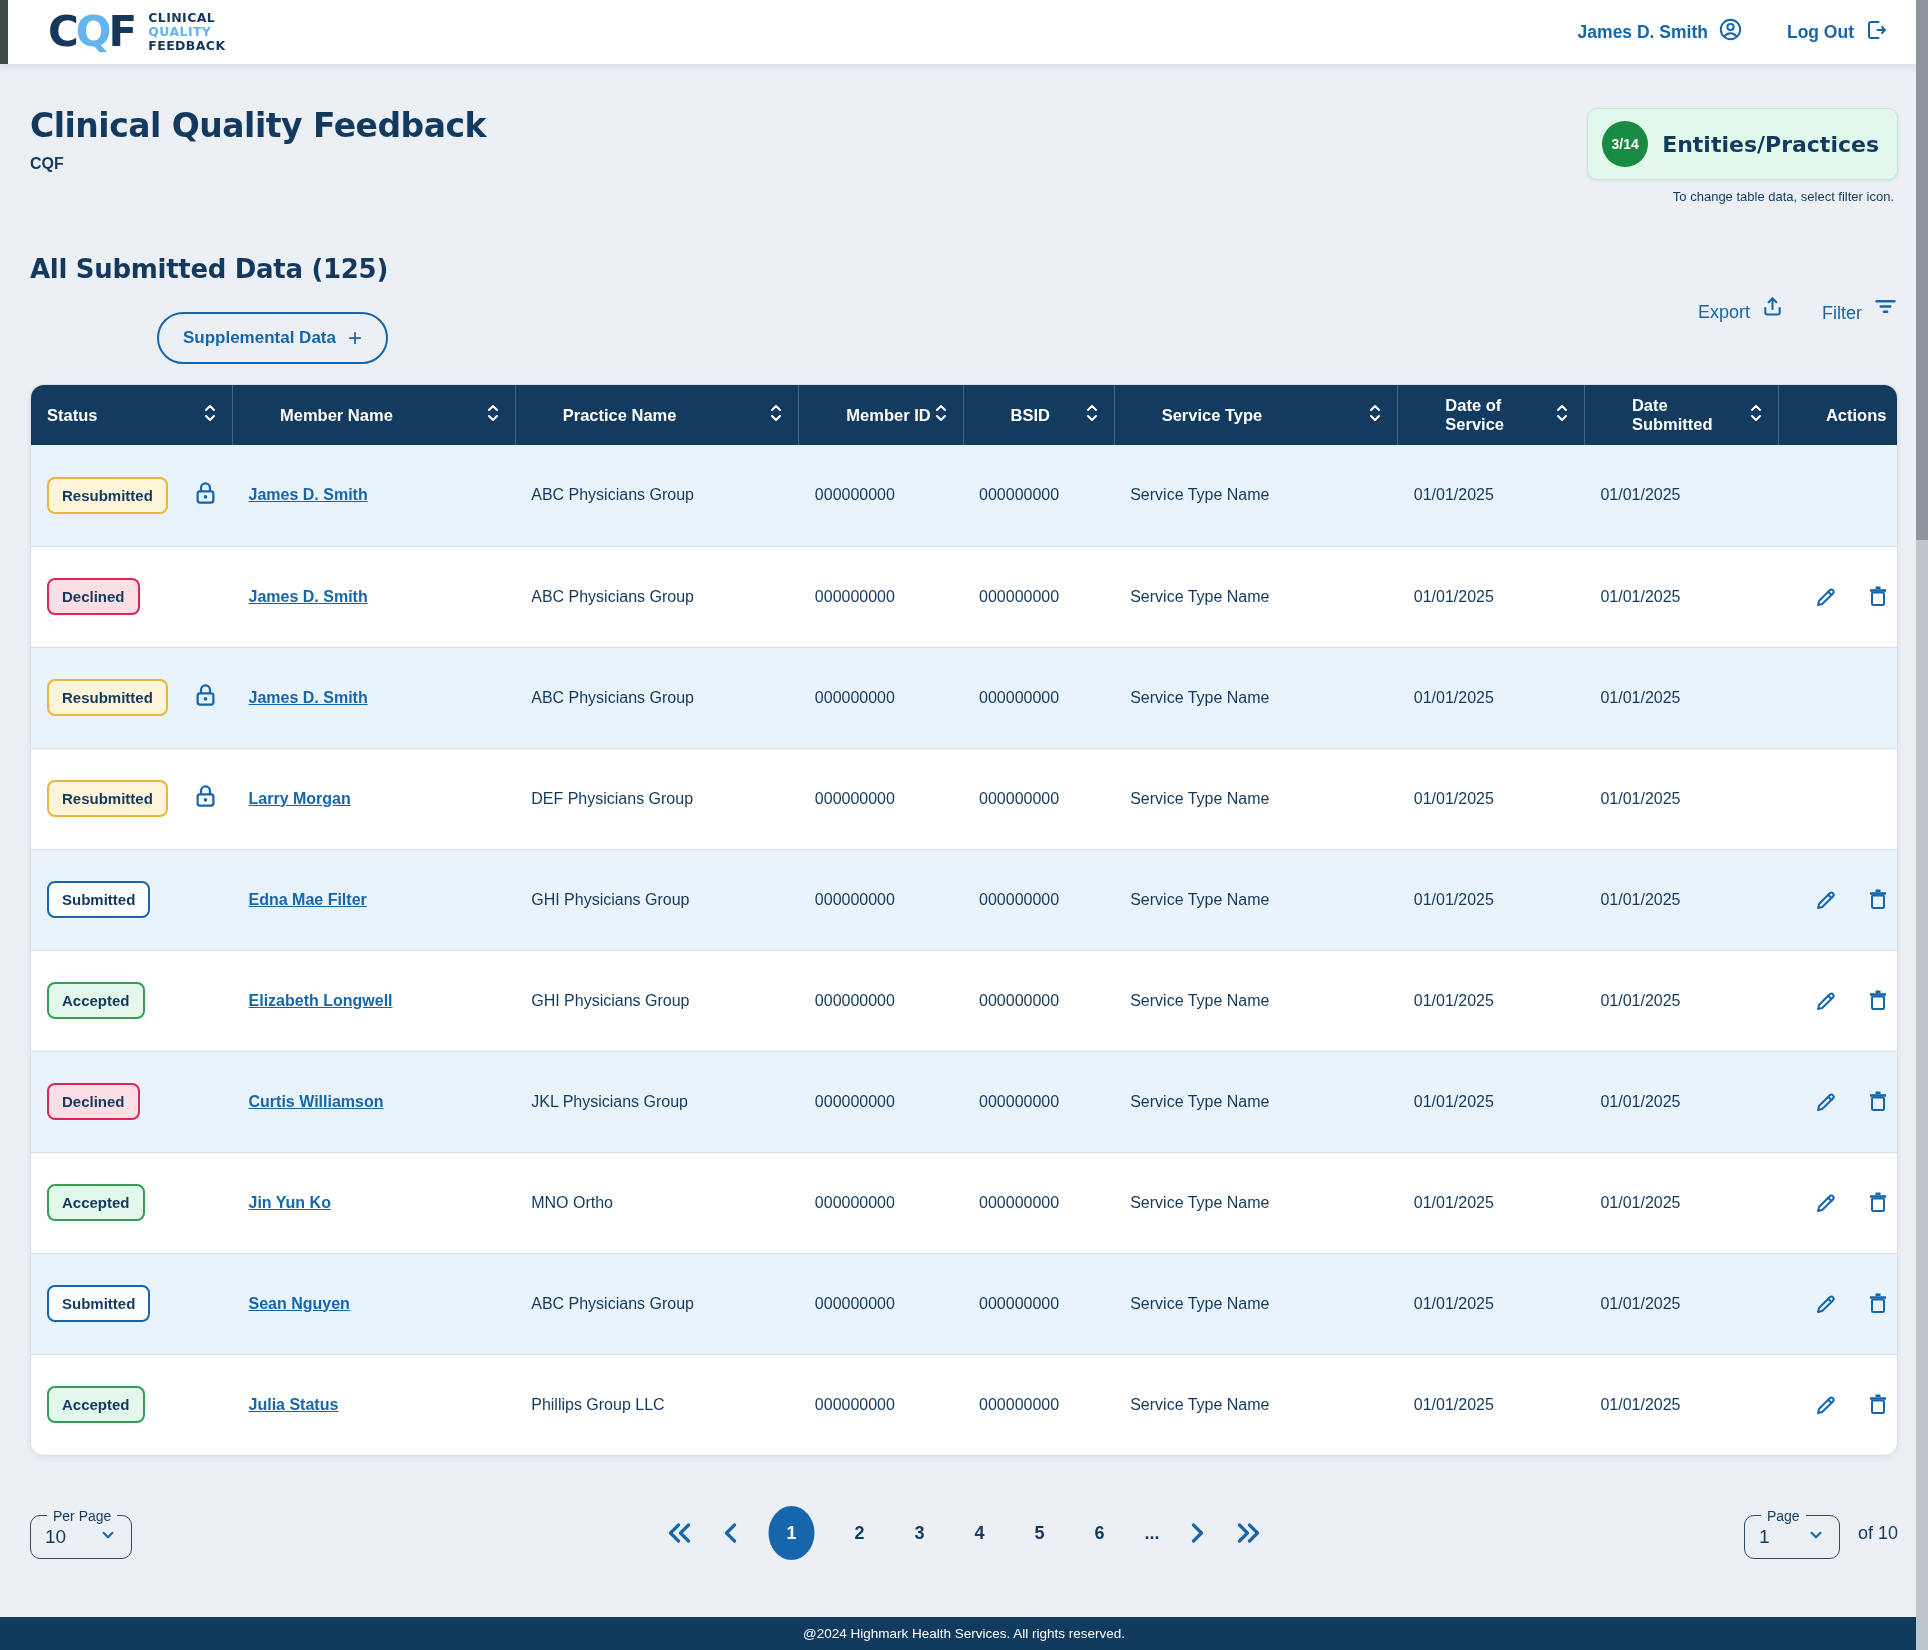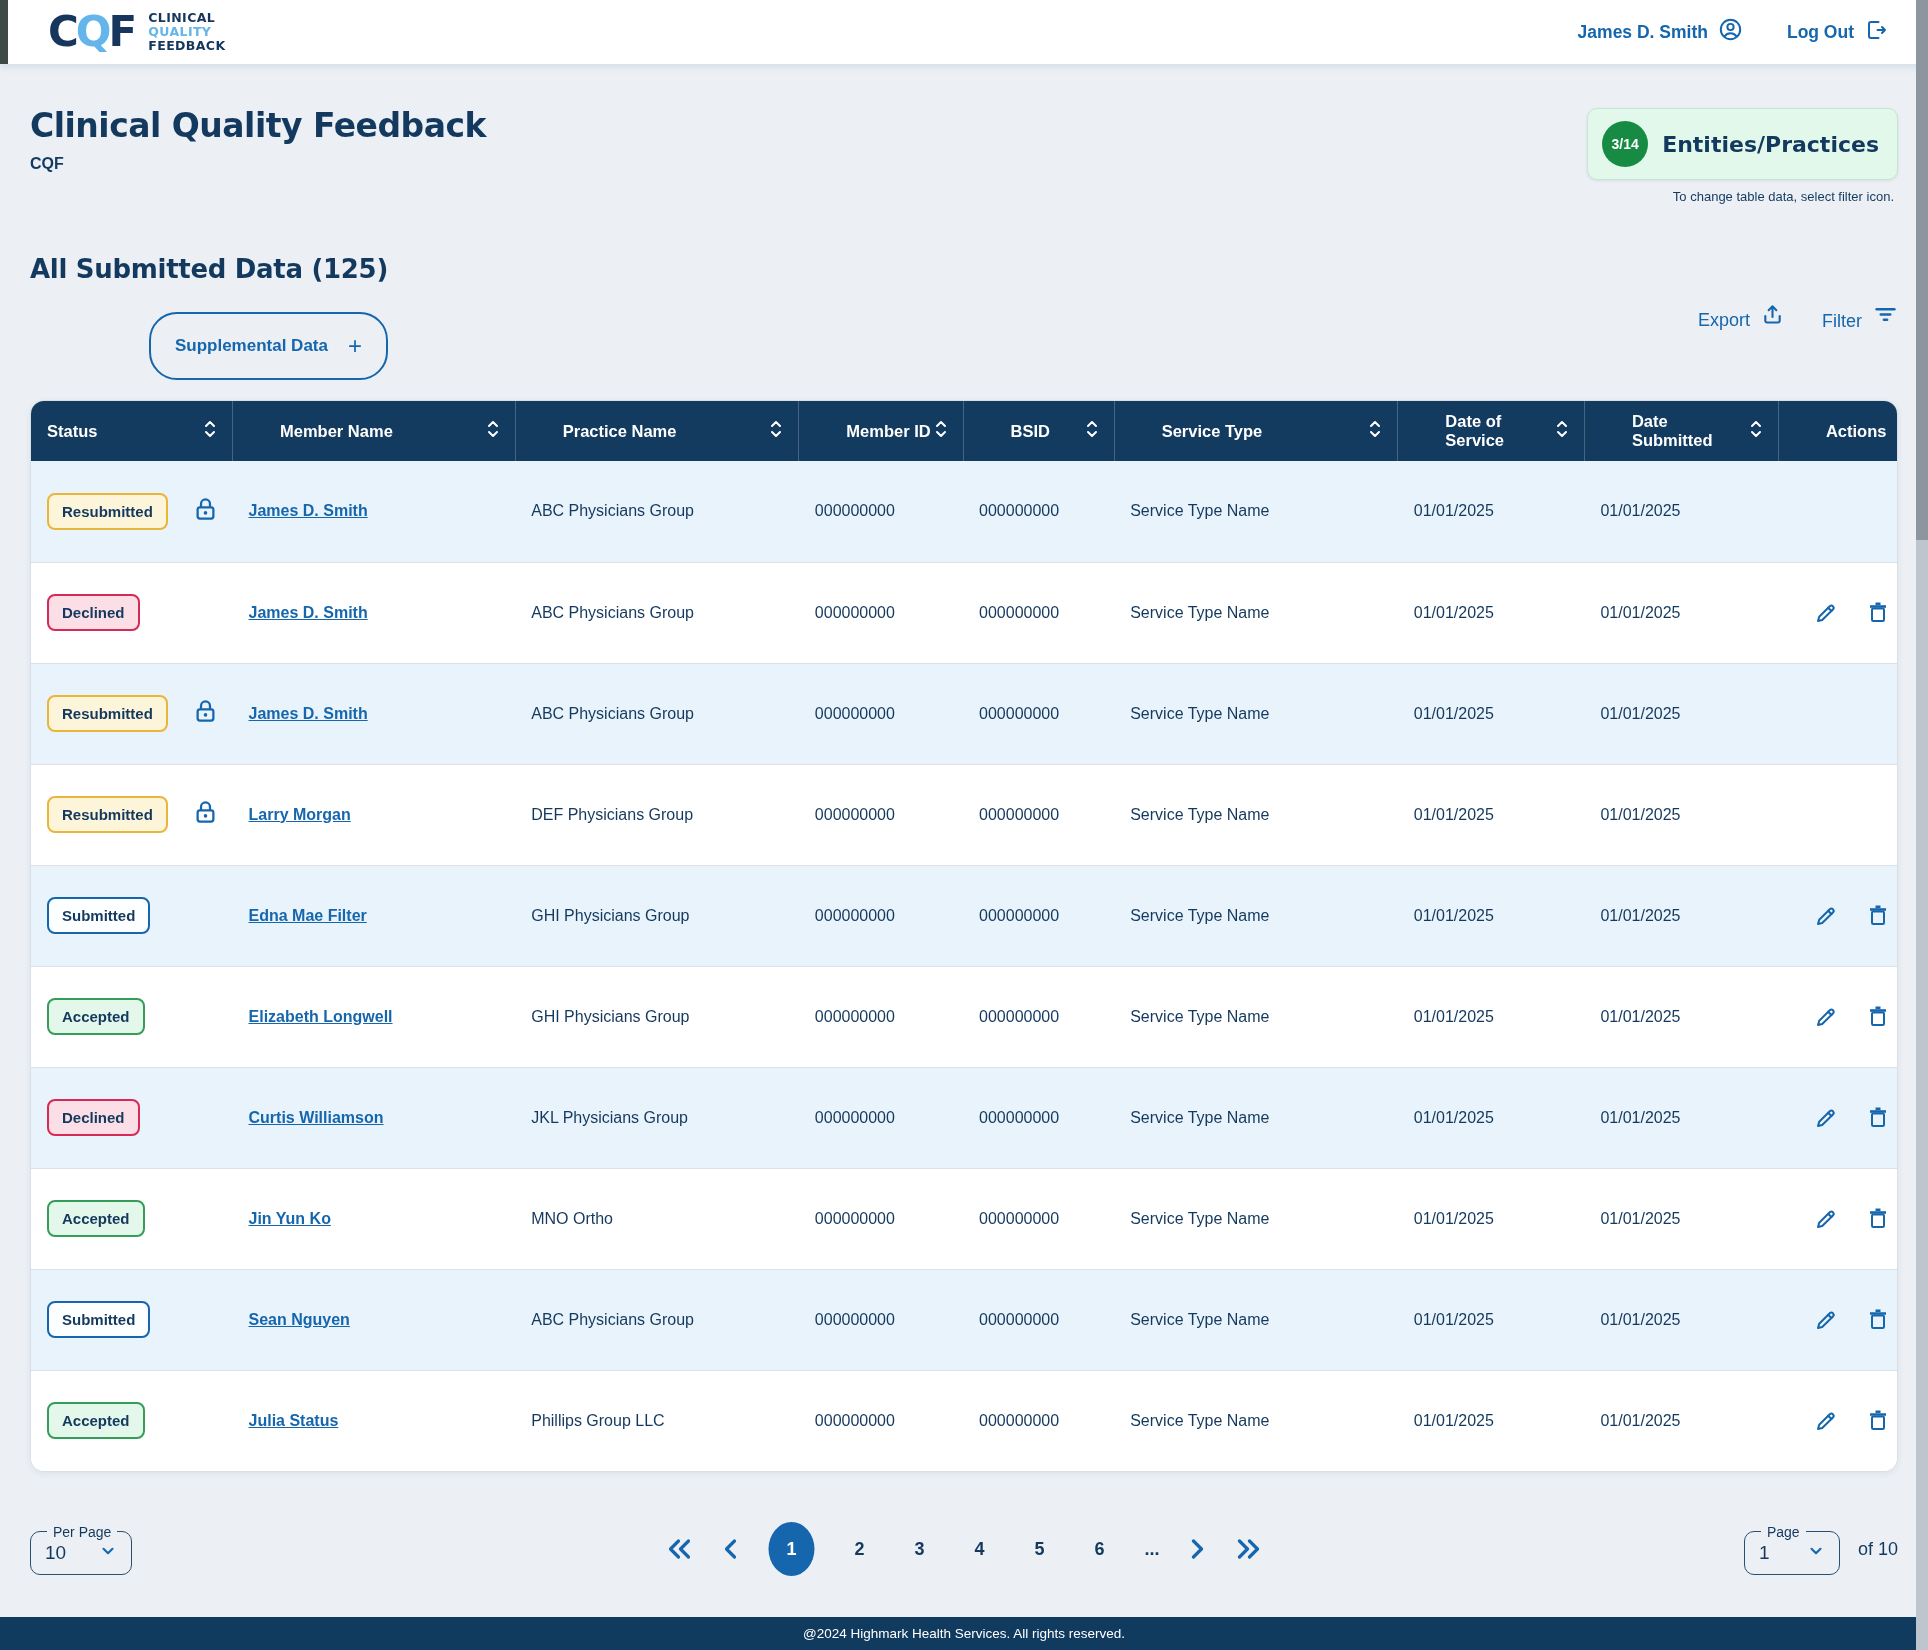--- a/index.html
+++ b/index.html
@@ -46,22 +46,22 @@
     width:46px; height:46px; border-radius:50%; background:#178a43; color:#ffffff;
     display:flex; align-items:center; justify-content:center; font-size:14px; font-weight:700;
   }
   .entities-label { font-family:"DejaVu Sans", sans-serif; font-size:22px; font-weight:800; color:#14395e; }
   .entities-note { margin-top:9px; font-size:13px; color:#14395e; padding-right:4px; }
 
   .section-row { display:flex; justify-content:space-between; align-items:center; margin-top:50px; }
   .section-left { display:flex; align-items:flex-end; gap:28px;flex-direction:column; }
   h2 { font-family:"DejaVu Sans", sans-serif; font-size:26px; font-weight:800; color:#14395e; letter-spacing:-.3px; }
   .pill-btn {
-    display:flex; align-items:center; gap:20px; background:transparent; border:2px solid #1566ad;
-    border-radius:28px; height:68px; padding:9px 24px; color:#1566ad; font-weight:700; font-size:17px;
+    display:flex; align-items:center; gap:12px; background:transparent; border:2px solid #1566ad;
+    border-radius:28px; height:52px; padding:9px 24px; color:#1566ad; font-weight:700; font-size:17px;
     font-family:"Liberation Sans", sans-serif; cursor:pointer;
   }
   .pill-btn .plus { font-size:24px; font-weight:400; line-height:1; }
   .section-right { display:flex; align-items:center; gap:38px; }
   .tool-link { display:flex; align-items:flex-end; gap:11px; color:#1566ad; font-weight:400; font-size:18px; cursor:pointer; }
 
   
   .table-card {
     margin-top:20px; background:#fef9c3; border-radius:14px; overflow:hidden;
     border:1px solid #d9dfe7; box-shadow:0 2px 6px rgba(20,57,94,.07);

